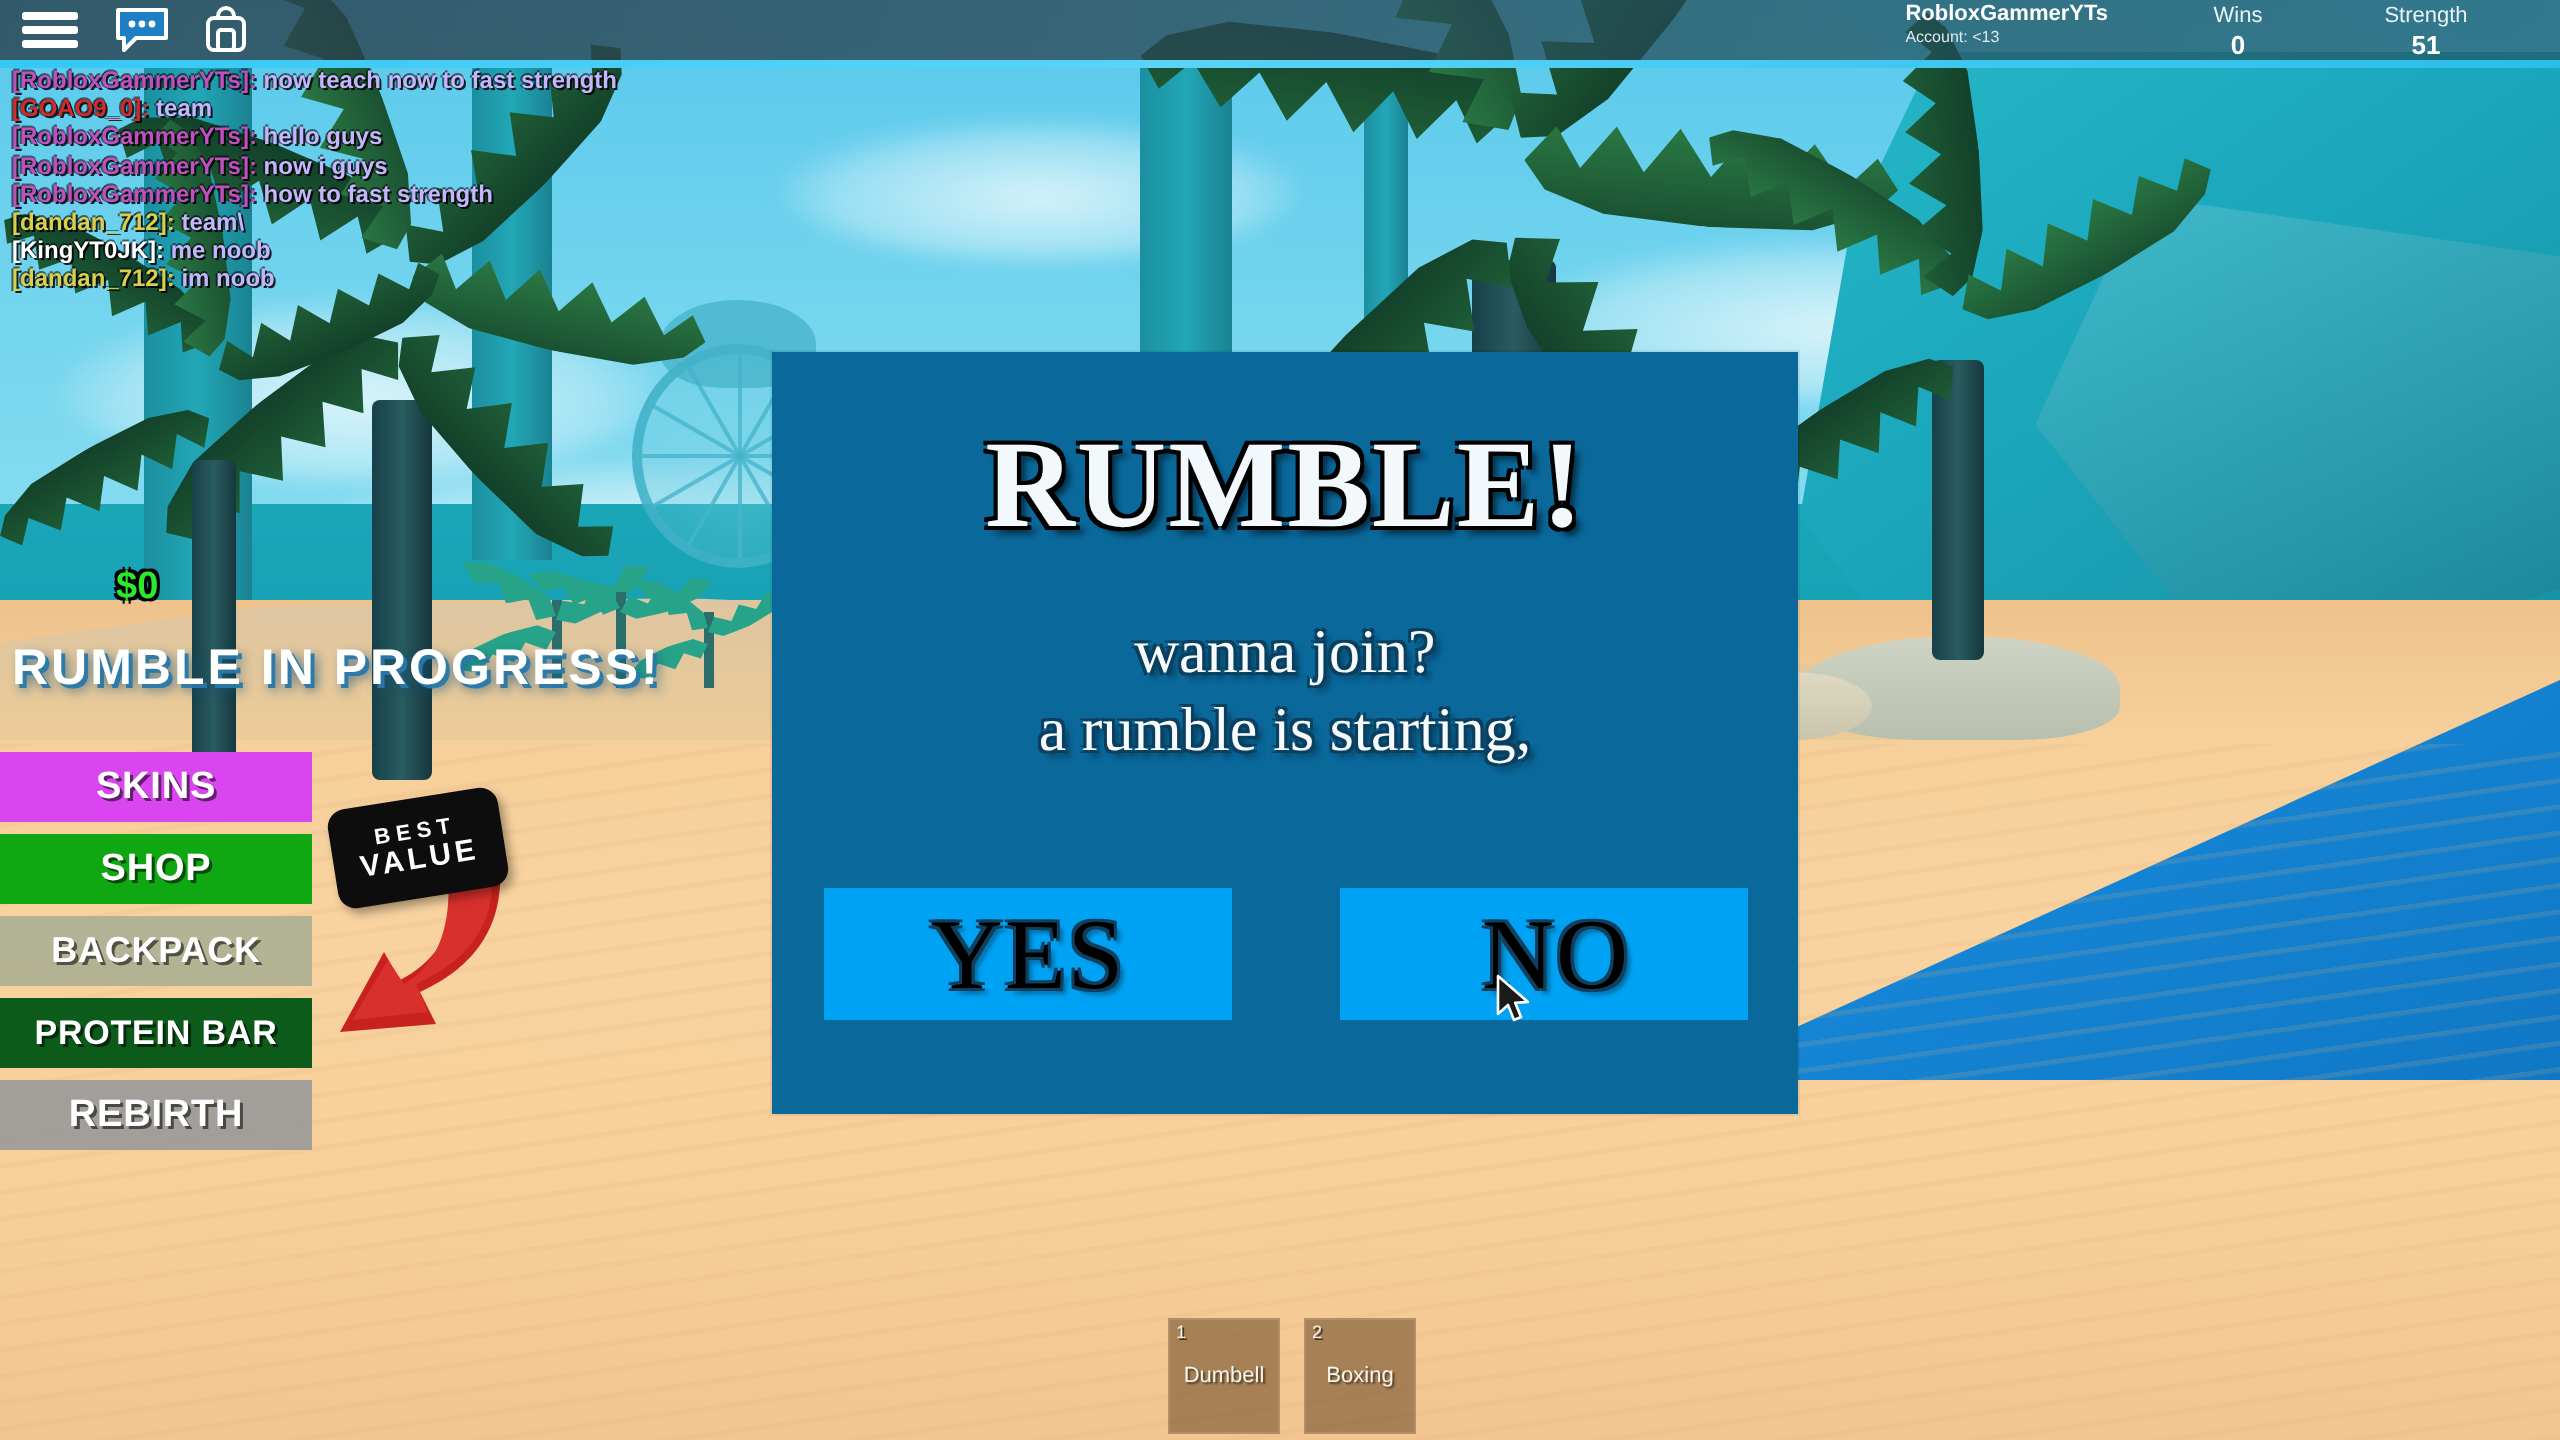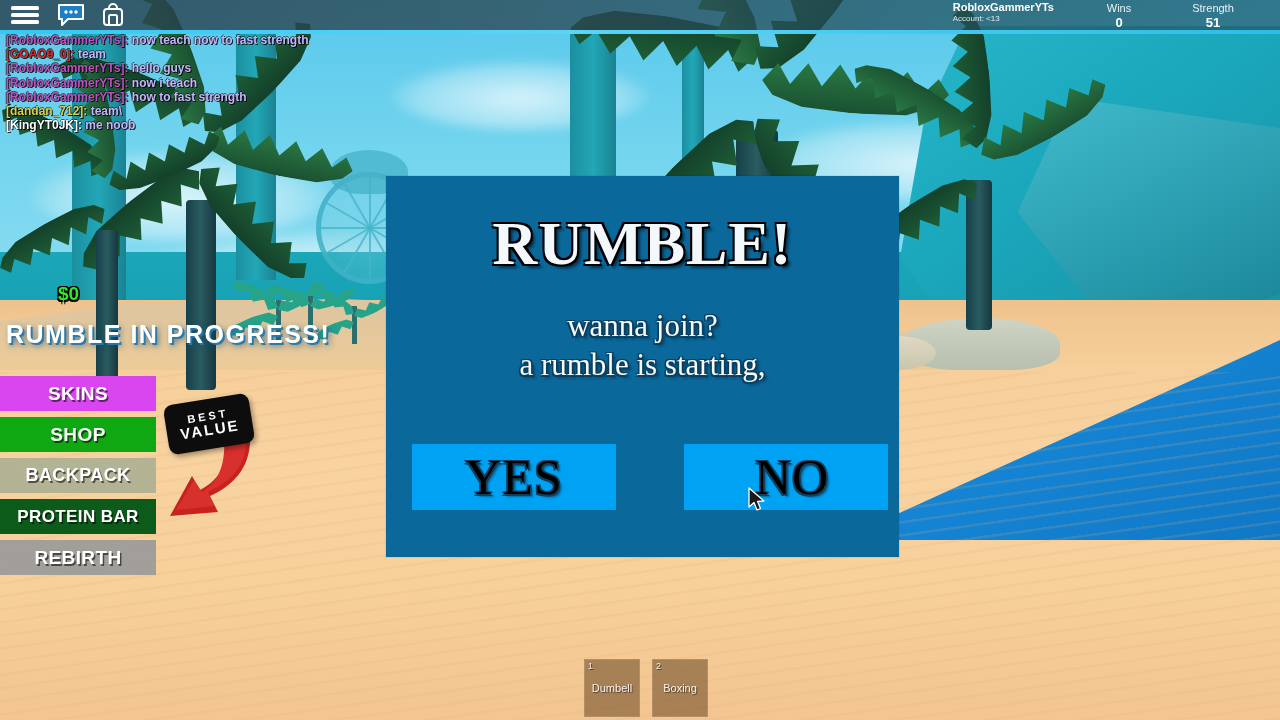--- a/index.html
+++ b/index.html
@@ -225,21 +225,21 @@
     font-family:"Liberation Serif", serif; font-size:31px; line-height:39px;
     color:#f7fbfd;
     text-shadow:-1.5px -1.5px 0 #0b3f5e, 1.5px -1.5px 0 #0b3f5e, -1.5px 1.5px 0 #0b3f5e, 1.5px 1.5px 0 #0b3f5e, 3px 3px 3px rgba(0,0,0,.45);
   }
   .dlg-buttons { position:absolute; left:0; right:0; top:268px; }
   .dlg-btn {
     position:absolute; width:204px; height:66px; background:#00a2f3;
     display:flex; align-items:center; justify-content:center; cursor:pointer;
   }
   .dlg-btn.yes { left:26px; }
-  .dlg-btn.no  { left:298px;padding-left:12px; }
+  .dlg-btn.no  { left:284px;padding-left:12px; }
   .dlg-btn span {
     font-family:"Liberation Serif", serif; font-size:50px; color:#000000; letter-spacing:1px;
     text-shadow:-1.5px -1.5px 0 #123f5e, 1.5px -1.5px 0 #123f5e, -1.5px 1.5px 0 #123f5e, 1.5px 1.5px 0 #123f5e, 3px 3px 2px rgba(0,0,0,.35);
   }
 
   
   .cursor { position:absolute; left:748px; top:487px; pointer-events:none; }
 </style>
 </head>
 <body>
@@ -370,24 +370,25 @@
   </div>
   <div class="stat strength">
     <div class="stat-label">Strength</div>
     <div class="stat-val">51</div>
   </div>
 
   <div class="chat" id="chat-list">
       <div class="chat-line"><span class="chat-user" style="color: rgb(192, 80, 192);">[RobloxGammerYTs]:</span><span class="chat-msg"> now teach now to fast strength</span></div>
       <div class="chat-line"><span class="chat-user" style="color: rgb(214, 42, 42);">[GOAO9_0]:</span><span class="chat-msg"> team</span></div>
       <div class="chat-line"><span class="chat-user" style="color: rgb(192, 80, 192);">[RobloxGammerYTs]:</span><span class="chat-msg"> hello guys</span></div>
-      <div class="chat-line"><span class="chat-user" style="color: rgb(192, 80, 192);">[RobloxGammerYTs]:</span><span class="chat-msg"> now i teach</span></div>
+      <div class="chat-line"><span class="chat-user" style="color: rgb(192, 80, 192);">[RobloxGammerYTs]:</span><span class="chat-msg"> now i guys</span></div>
       <div class="chat-line"><span class="chat-user" style="color: rgb(192, 80, 192);">[RobloxGammerYTs]:</span><span class="chat-msg"> how to fast strength</span></div>
       <div class="chat-line"><span class="chat-user" style="color: rgb(217, 207, 78);">[dandan_712]:</span><span class="chat-msg"> team\</span></div>
       <div class="chat-line"><span class="chat-user" style="color: #ffffff;">[KingYT0JK]:</span><span class="chat-msg"> me noob</span></div>
+      <div class="chat-line"><span class="chat-user" style="color: rgb(217, 207, 78);">[dandan_712]:</span><span class="chat-msg"> im noob</span></div>
     </div>
 
   <div class="cash">$0</div>
   <div class="rumble-progress">RUMBLE IN PROGRESS!</div>
 
   <div class="menu" id="menu-list">
       <div class="menu-btn skins">SKINS</div>
       <div class="menu-btn shop">SHOP</div>
       <div class="menu-btn backpack">BACKPACK</div>
       <div class="menu-btn protein">PROTEIN BAR</div>

